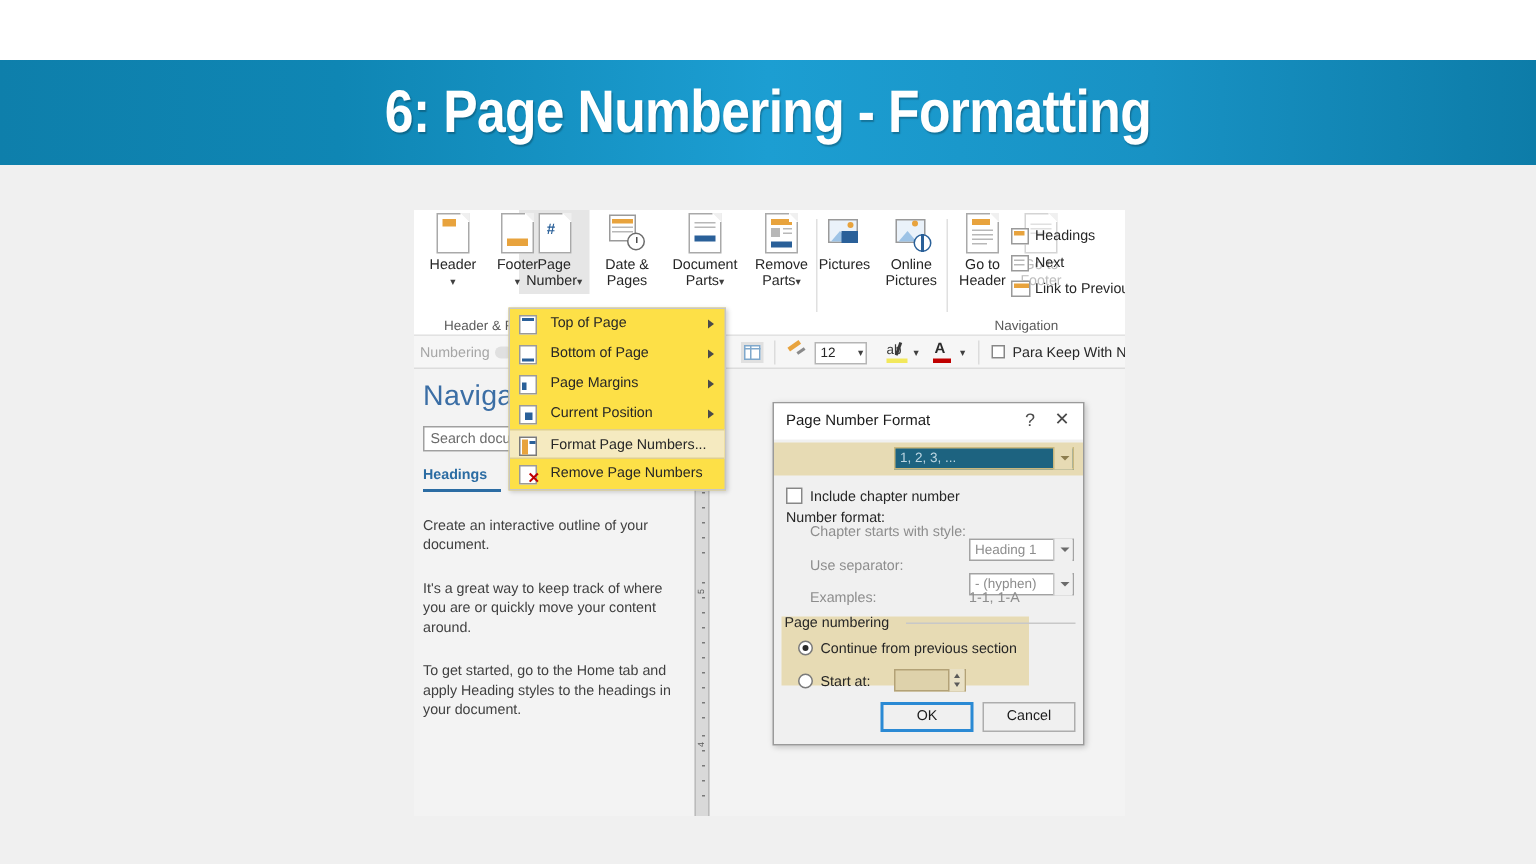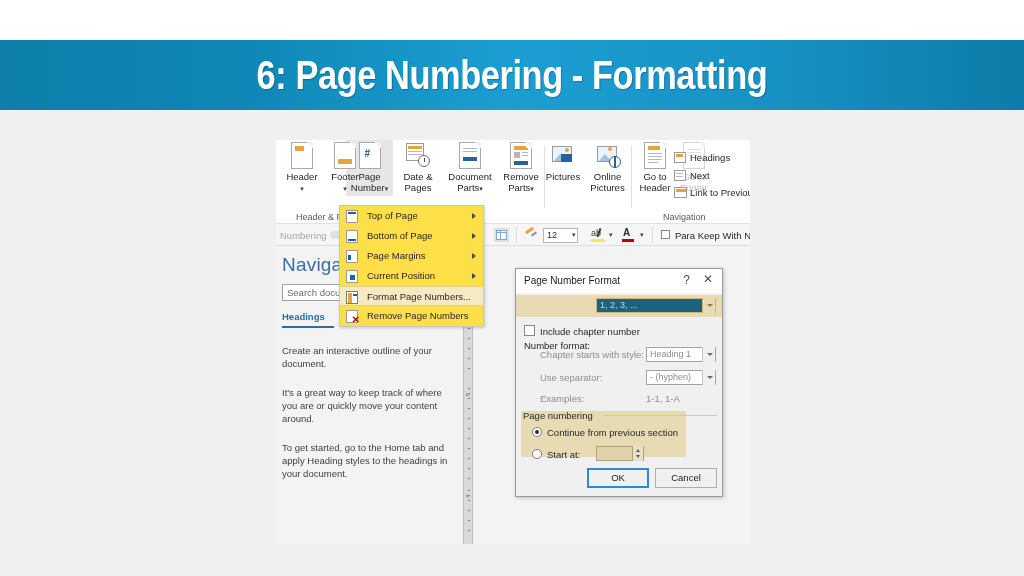--- a/index.html
+++ b/index.html
@@ -185,21 +185,21 @@
   }
   .combo .arrow {
     position:absolute; right:0; top:-1px; width:13px; height:15px;
     background:#f0f0f0; border-left:1px solid #c4c4c4;
   }
   .combo .arrow:after {
     content:""; position:absolute; left:4px; top:6px;
     width:0; height:0; border-style:solid;
     border-width:3px 3px 0 3px; border-color:#6b6b6b transparent transparent transparent;
   }
-  .combo.dim { color:#8d8d8d; }
+  .combo.dim { color:#8d8d8d;margin-top:12px; }
   #numfmt-combo {
     background:#1d6380; border:1px solid #c9b87e; color:#bcd6e2;
   }
   #numfmt-combo .arrow { background:#e7dbb4; border-left:1px solid #c9b87e; }
   #numfmt-combo .arrow:after { border-color:#8d7d4e transparent transparent transparent; }
 
   #pagenum-group {
     position:absolute; left:5px; top:142px; width:165px; height:46px;
     background:#e7dbb4;
   }

